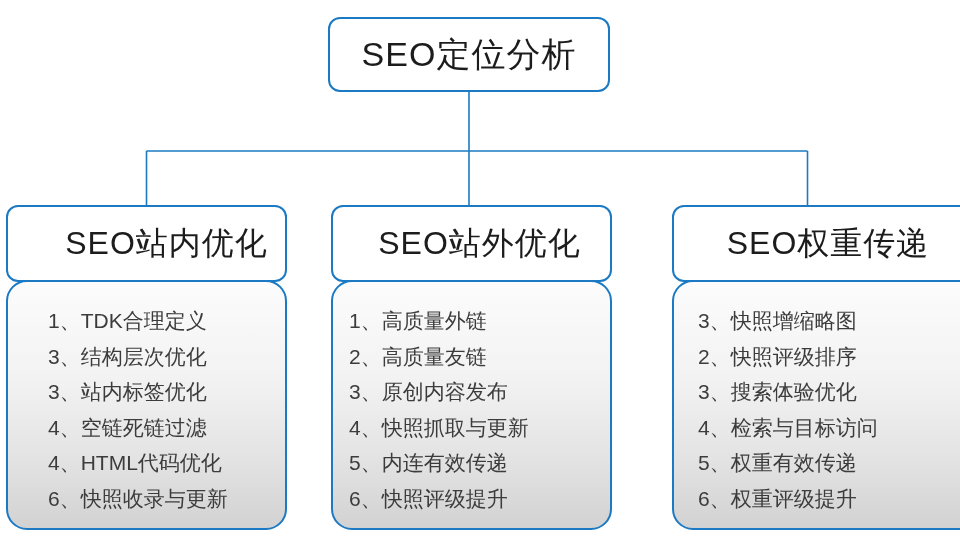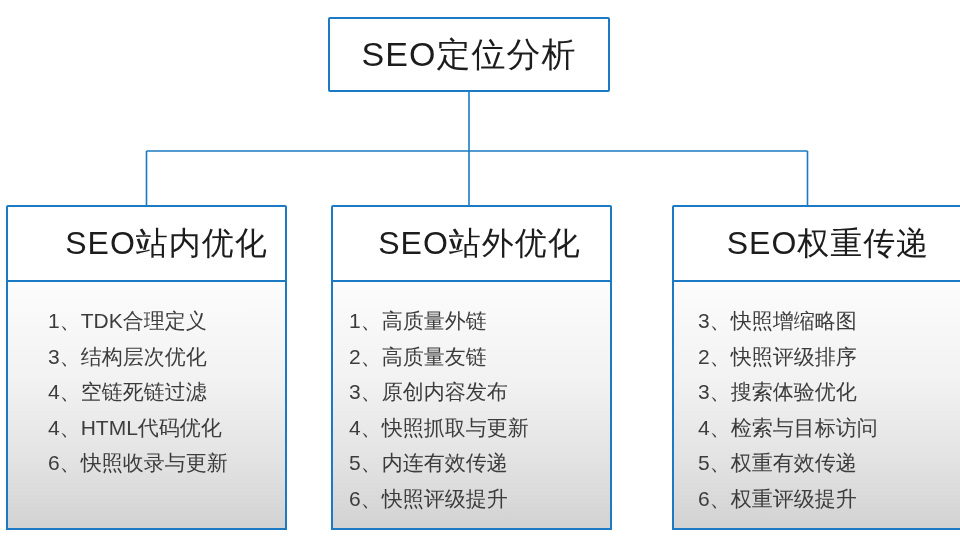--- a/index.html
+++ b/index.html
@@ -11,37 +11,37 @@
   }
   .canvas { position: absolute; left: 0; top: 0; width: 960px; height: 550px; }
 
   .connectors { position: absolute; left: 0; top: 0; width: 960px; height: 550px; }
   .connectors path { stroke: var(--accent); stroke-width: 1.6; fill: none; }
 
   .node-box {
     position: absolute;
     background: #ffffff;
     border: 2px solid var(--accent);
-    border-radius: 2px;
+    border-radius: 12px;
     display: flex; align-items: center; justify-content: center;
     color: #1c1c1c;
   }
   .root-box {
     left: 328px; top: 17px; width: 282px; height: 75px;
     font-size: 34px; letter-spacing: 1px;
   }
   .col-header {
     top: 205px; height: 77px;
     font-size: 32px; letter-spacing: 1px;
     z-index: 2;
   }
   .col-list {
     position: absolute; top: 280px; height: 250px;
     border: 2px solid var(--accent);
-    border-radius: 0;
+    border-radius: 21px;
     background: linear-gradient(to bottom, #fcfcfc 0%, #f2f2f2 40%, #e3e3e3 72%, #d2d2d2 100%);
     padding: 21px 10px 0 24px;
     z-index: 1;
   }
   .col1 { left: 6px;  width: 281px; padding-left: 40px; }
   .col2 { left: 331px; width: 281px; padding-left: 16px; }
   .col3 { left: 672px; width: 312px; }
 
   .list-item {
     font-size: 21px;
@@ -65,20 +65,21 @@
   <div class="node-box root-box">
     <span>SEO定位分析</span>
   </div>
 
   <div class="node-box col-header col1">
     <span>SEO站内优化</span>
   </div>
   <div class="col-list col1">
     <div class="list-item">1、TDK合理定义</div>
     <div class="list-item">3、结构层次优化</div>
+    <div class="list-item">3、站内标签优化</div>
     <div class="list-item">4、空链死链过滤</div>
     <div class="list-item">4、HTML代码优化</div>
     <div class="list-item">6、快照收录与更新</div>
   </div>
 
   <div class="node-box col-header col2">
     <span>SEO站外优化</span>
   </div>
   <div class="col-list col2">
     <div class="list-item">1、高质量外链</div>

